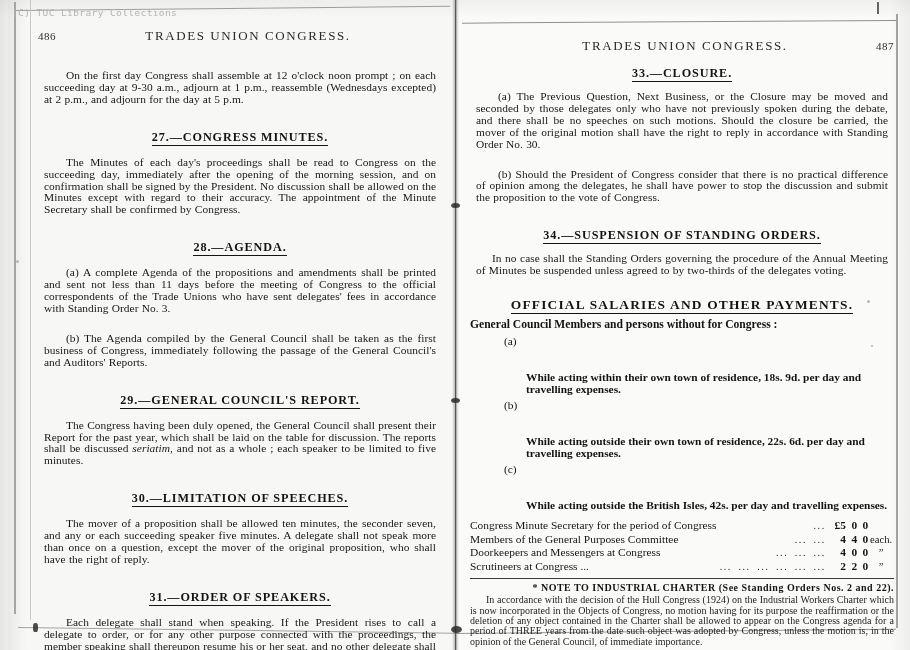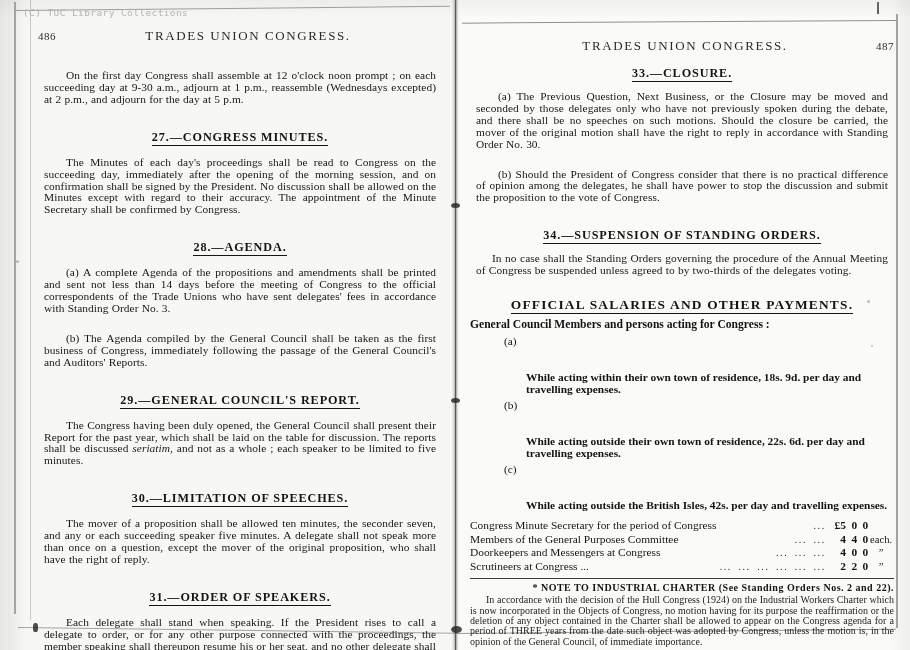--- a/index.html
+++ b/index.html
@@ -102,21 +102,21 @@
   }
   .corner-tick-bl {
     position: absolute; bottom: 18px; left: 33px;
     width: 5px; height: 9px; background: #2e2e2e; opacity: .85;
     border-radius: 40%;
   }
 
   
   .watermark {
     position: absolute;
-    left: 23px;
+    left: 12px;
     top: 7px;
     font-family: "DejaVu Sans Mono", monospace;
     font-size: 9.5px;
     letter-spacing: .4px;
     color: #b4b4b4;
     white-space: nowrap;
     z-index: 6;
   }
 
   
@@ -280,21 +280,21 @@
     <p class="body ind">On the first day Congress shall assemble at 12 o'clock noon prompt ; on each succeeding day at 9-30 a.m., adjourn at 1 p.m., reassemble (Wednesdays excepted) at 2 p.m., and adjourn for the day at 5 p.m.</p>
 
     <div class="sp18"></div>
     <h2 class="sec-head"><span class="ul">27.—CONGRESS MINUTES.</span></h2>
     <div class="sp6"></div>
     <p class="body ind">The Minutes of each day's proceedings shall be read to Congress on the succeeding day, immediately after the opening of the morning session, and on confirmation shall be signed by the President.   No discussion shall be allowed on the Minutes except with regard to their accuracy.   The appointment of the Minute Secretary shall be confirmed by Congress.</p>
 
     <div class="sp18"></div>
     <h2 class="sec-head"><span class="ul">28.—AGENDA.</span></h2>
     <div class="sp6"></div>
-    <p class="body ind">(a) A complete Agenda of the propositions and amendments shall be printed and sent not less than 14 days before the meeting of Congress to the official correspondents of the Trade Unions who have sent delegates' fees in accordance with Standing Order No. 3.</p>
+    <p class="body ind">(a) A complete Agenda of the propositions and amendments shall be printed and sent not less than 11 days before the meeting of Congress to the official correspondents of the Trade Unions who have sent delegates' fees in accordance with Standing Order No. 3.</p>
     <div class="sp6"></div>
     <p class="body ind">(b) The Agenda compiled by the General Council shall be taken as the first business of Congress, immediately following the passage of the General Council's and Auditors' Reports.</p>
 
     <div class="sp18"></div>
     <h2 class="sec-head"><span class="ul">29.—GENERAL COUNCIL'S REPORT.</span></h2>
     <div class="sp6"></div>
     <p class="body ind"><span id="rich-29"><span>The Congress having been duly opened, the General Council shall present their Report for the past year, which shall be laid on the table for discussion. The reports shall be discussed </span><span class="italic">seriatim</span><span>, and not as a whole ; each speaker to be limited to five minutes.</span></span></p>
 
     <div class="sp18"></div>
     <h2 class="sec-head"><span class="ul">30.—LIMITATION OF SPEECHES.</span></h2>
@@ -322,26 +322,26 @@
     <div class="sp12"></div>
     <h2 class="sec-head"><span class="ul">33.—CLOSURE.</span></h2>
     <div class="sp4"></div>
     <p class="body ind">(a) The Previous Question, Next Business, or the Closure may be moved and seconded by those delegates only who have not previously spoken during the debate, and there shall be no speeches on such motions.   Should the closure be carried, the mover of the original motion shall have the right to reply in accordance with Standing Order No. 30.</p>
     <div class="sp6"></div>
     <p class="body ind">(b) Should the President of Congress consider that there is no practical difference of opinion among the delegates, he shall have power to stop the discussion and submit the proposition to the vote of Congress.</p>
 
     <div class="sp18"></div>
     <h2 class="sec-head"><span class="ul">34.—SUSPENSION OF STANDING ORDERS.</span></h2>
     <div class="sp4"></div>
-    <p class="body ind-s">In no case shall the Standing Orders governing the procedure of the Annual Meeting of Congress be suspended unless agreed to by two-thirds of the delegates voting.</p>
+    <p class="body ind-s">In no case shall the Standing Orders governing the procedure of the Annual Meeting of Minutes be suspended unless agreed to by two-thirds of the delegates voting.</p>
 
     <div class="sp14"></div>
     <h2 class="sec-head" style="font-size:13.4px;letter-spacing:1.2px"><span class="ul">OFFICIAL SALARIES AND OTHER PAYMENTS.</span></h2>
     <div class="sp6"></div>
-    <p class="intro-line">General Council Members and persons acting for Congress :</p>
+    <p class="intro-line">General Council Members and persons without for Congress :</p>
 
     <div class="sp4"></div>
     <div class="lettered">
       <span class="marker">(a)</span>
       <span class="ltext">While acting within their own town of residence, 18s. 9d. per day and travelling expenses.</span>
     </div>
     <div class="sp4"></div>
     <div class="lettered">
       <span class="marker">(b)</span>
       <span class="ltext">While acting outside their own town of residence, 22s. 6d. per day and travelling expenses.</span>

